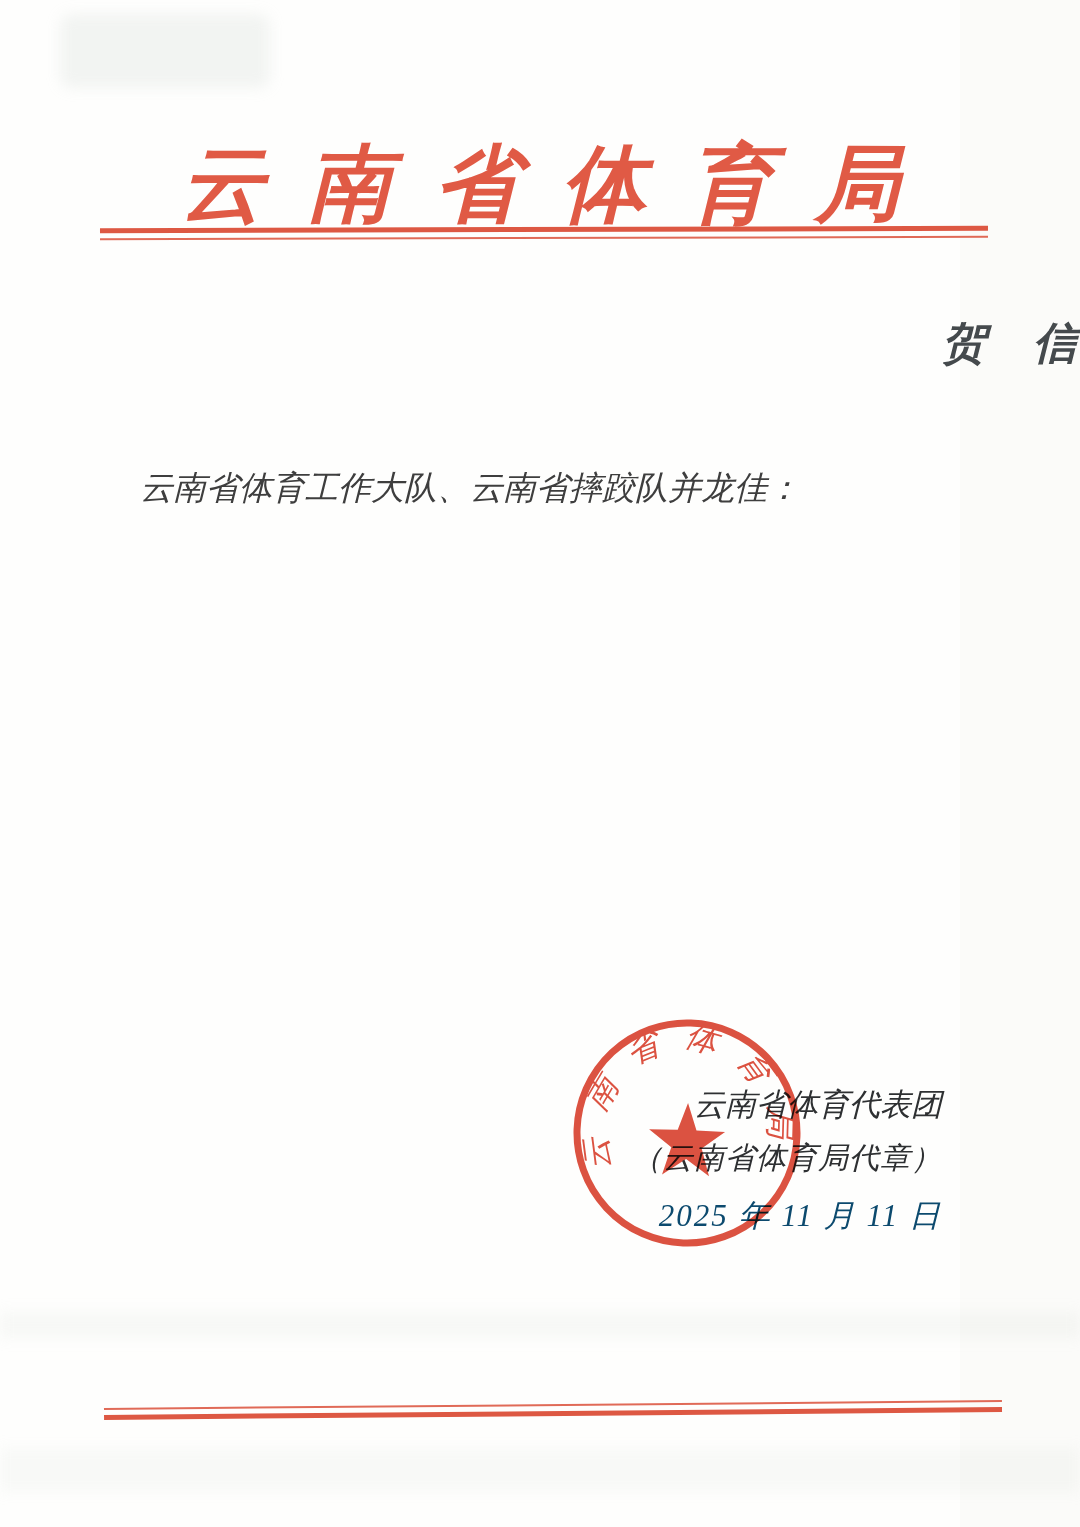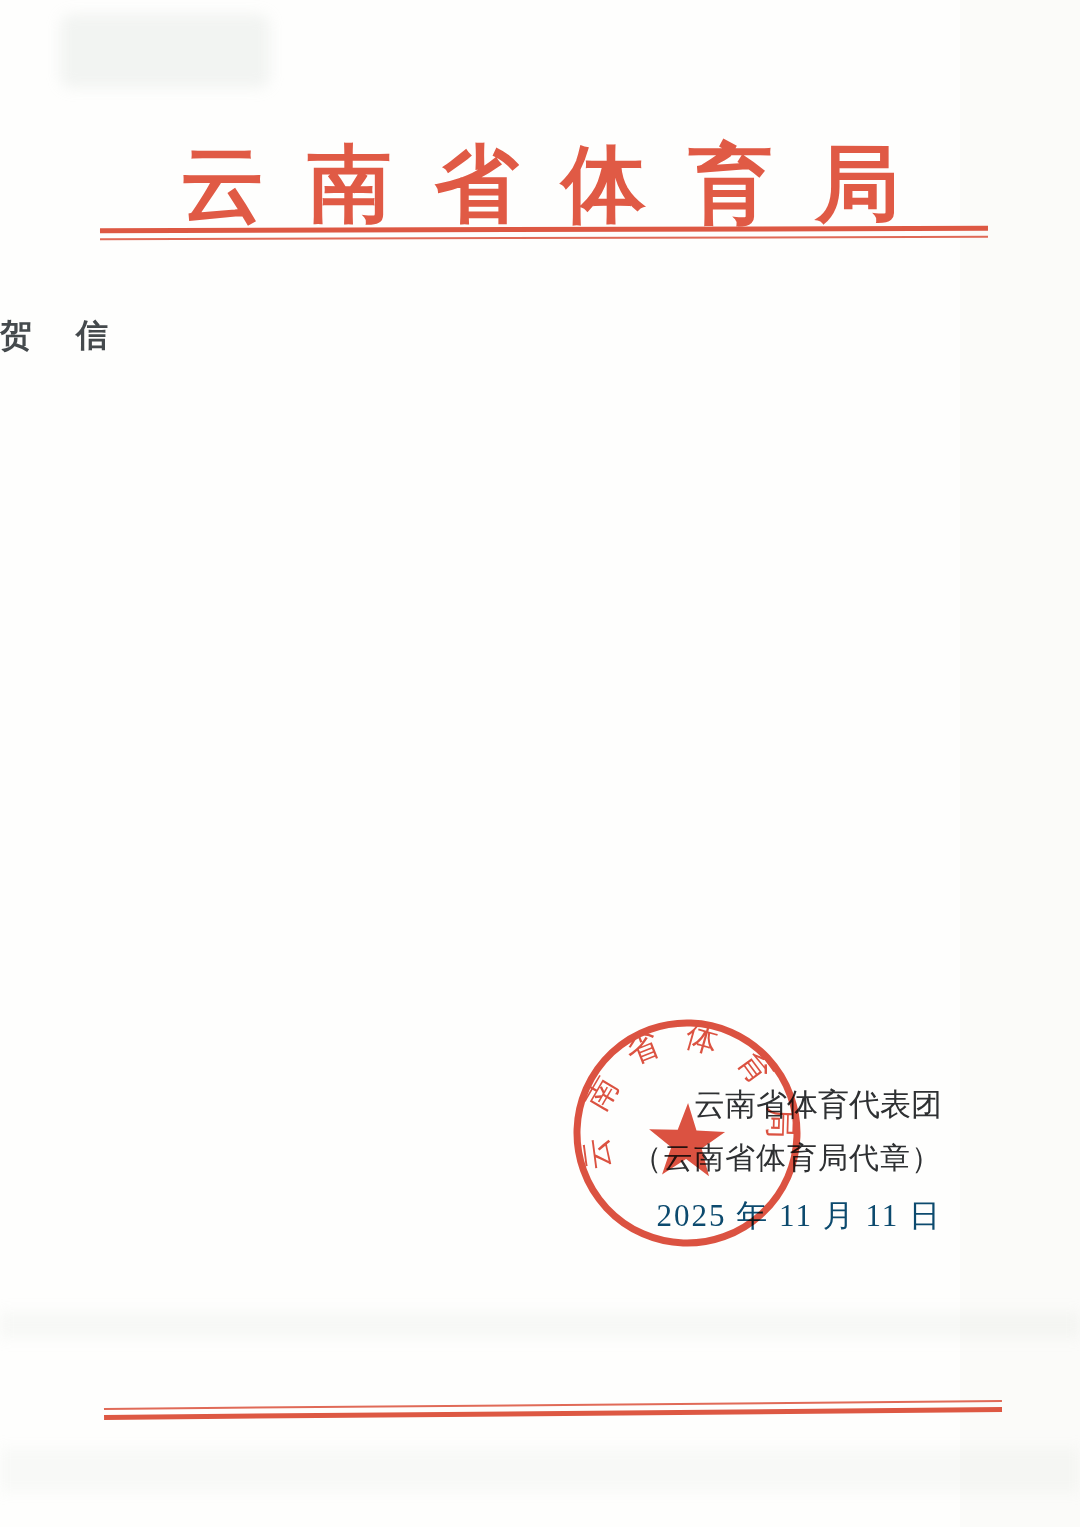--- a/index.html
+++ b/index.html
@@ -2,20 +2,21 @@
 <html><head>
 <meta charset="utf-8">
 <style>
   * { margin: 0; padding: 0; box-sizing: border-box; }
   html, body { width: 1080px; height: 1527px; background: #fbfbf9; }
   body { font-family: "Liberation Serif", "DejaVu Serif", serif; position: relative; overflow: hidden; }
 
   .page {
     position: absolute; left: 0; top: 0; width: 960px; height: 1527px;
     background: #fefefd;
+    font-style: italic;
   }
 
   
   .artifact { position: absolute; pointer-events: none; filter: blur(7px); }
   .artifact.blob-tl { left: 60px; top: 14px; width: 210px; height: 74px;
     background: rgba(190,198,192,0.18); border-radius: 12px; }
   .artifact.streak-1 { left: 0; top: 1312px; width: 1080px; height: 26px;
     background: rgba(205,212,206,0.14); }
   .artifact.streak-2 { left: 0; top: 1448px; width: 1080px; height: 44px;
     background: rgba(205,212,206,0.12); }
@@ -29,21 +30,21 @@
   }
 
   .rule-top { position: absolute; left: 100px; top: 227px; width: 888px;
     transform: rotate(-0.15deg); }
   .rule-top .thick { height: 5px; background: #dd5843; }
   .rule-top .gap { height: 5px; }
   .rule-top .thin { height: 2px; background: #e06a57; }
 
   .doc-title {
     position: absolute; left: 0; top: 314px; width: 1080px;
-    text-align: left; font-size: 32px; font-weight: 600; color: #454a4d;
+    text-align: right; font-size: 44px; font-weight: 600; color: #454a4d;
     letter-spacing: 3px; word-spacing: 30px; white-space: nowrap;
   }
 
   .body-text {
     position: absolute; left: 140px; top: 463px; width: 812px;
     font-size: 33px; line-height: 50px; color: #3e3e3e;
     text-align: justify;
   }
   .body-text p { margin: 0; }
   .body-text p.para { text-indent: 2em; }
@@ -81,20 +82,21 @@
 
   <div class="rule-top">
     <div class="thick"></div>
     <div class="gap"></div>
     <div class="thin"></div>
   </div>
 
   <h1 class="doc-title">贺 信</h1>
 
   <div class="body-text">
+    <p class="salutation">云南省体育工作大队、云南省摔跤队并龙佳：</p>
   </div>
 
   <div class="signature">
     <div class="sig-org">云南省体育代表团</div>
     <div class="sig-note">（云南省体育局代章）</div>
     <div class="sig-date">2025 年 11 月 11 日</div>
   </div>
 
   <svg class="seal" viewBox="0 0 248 248">
     <defs>

